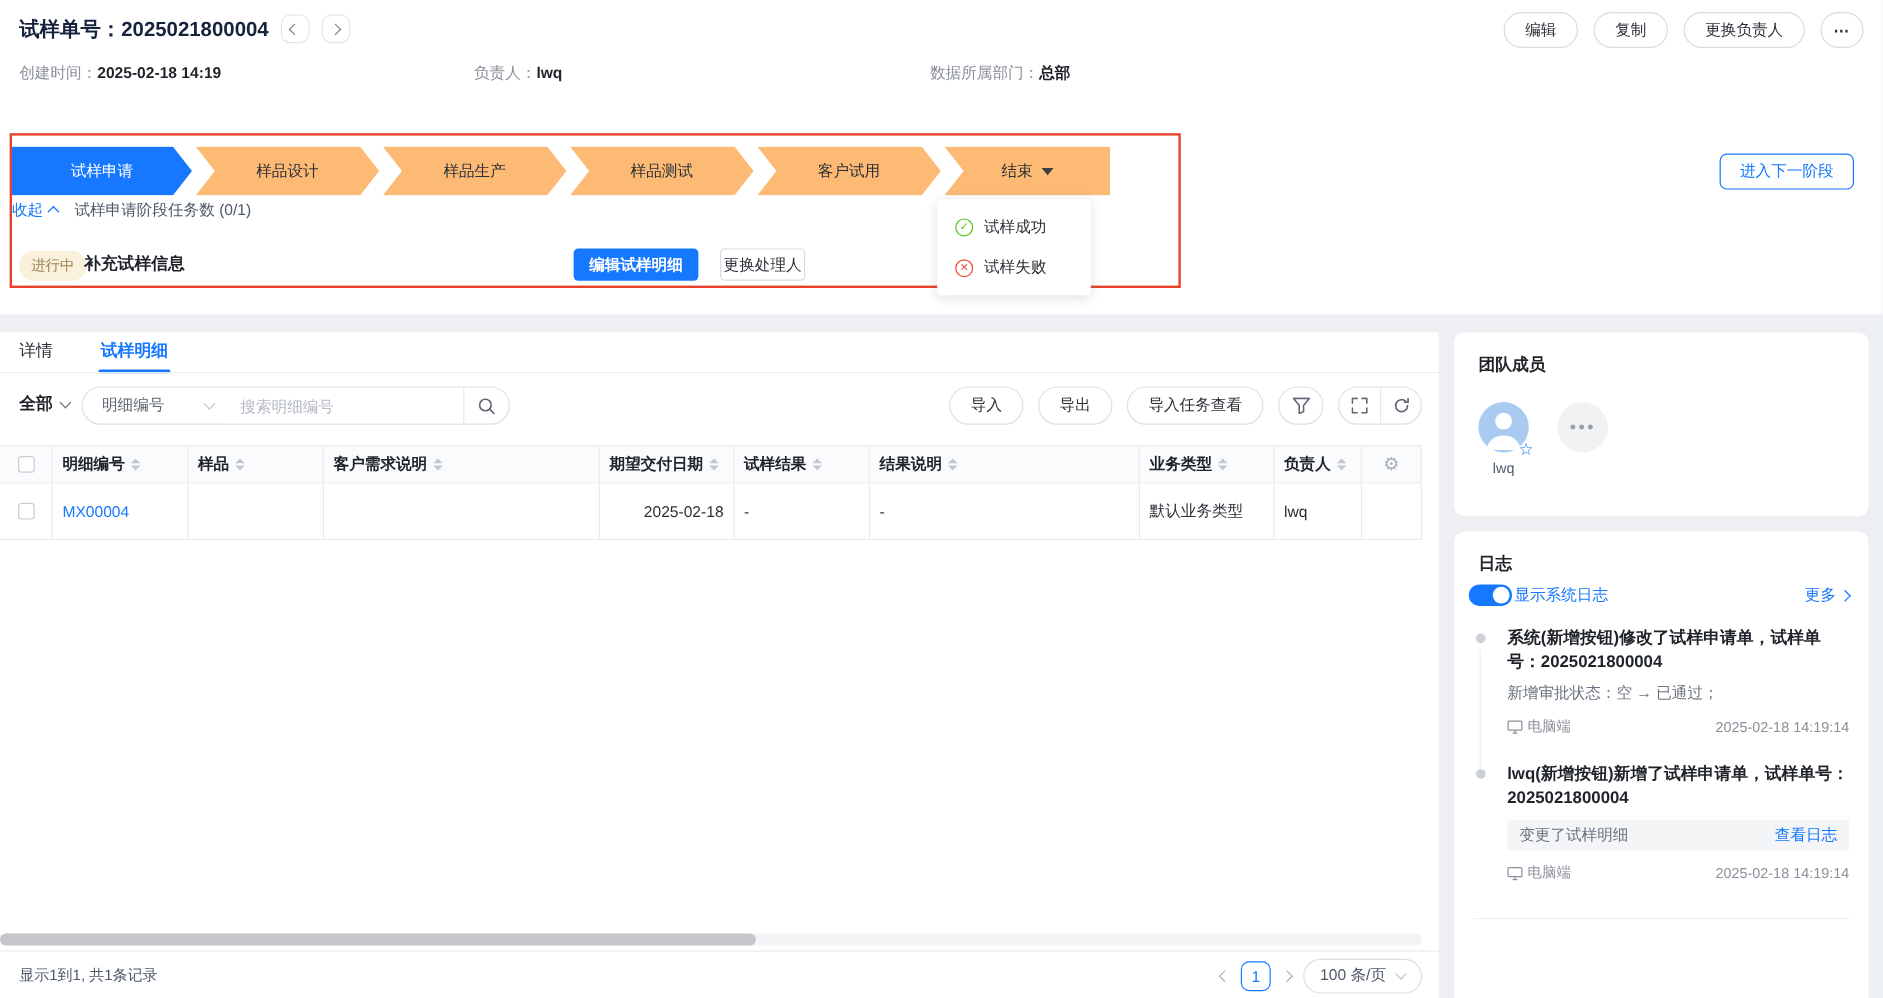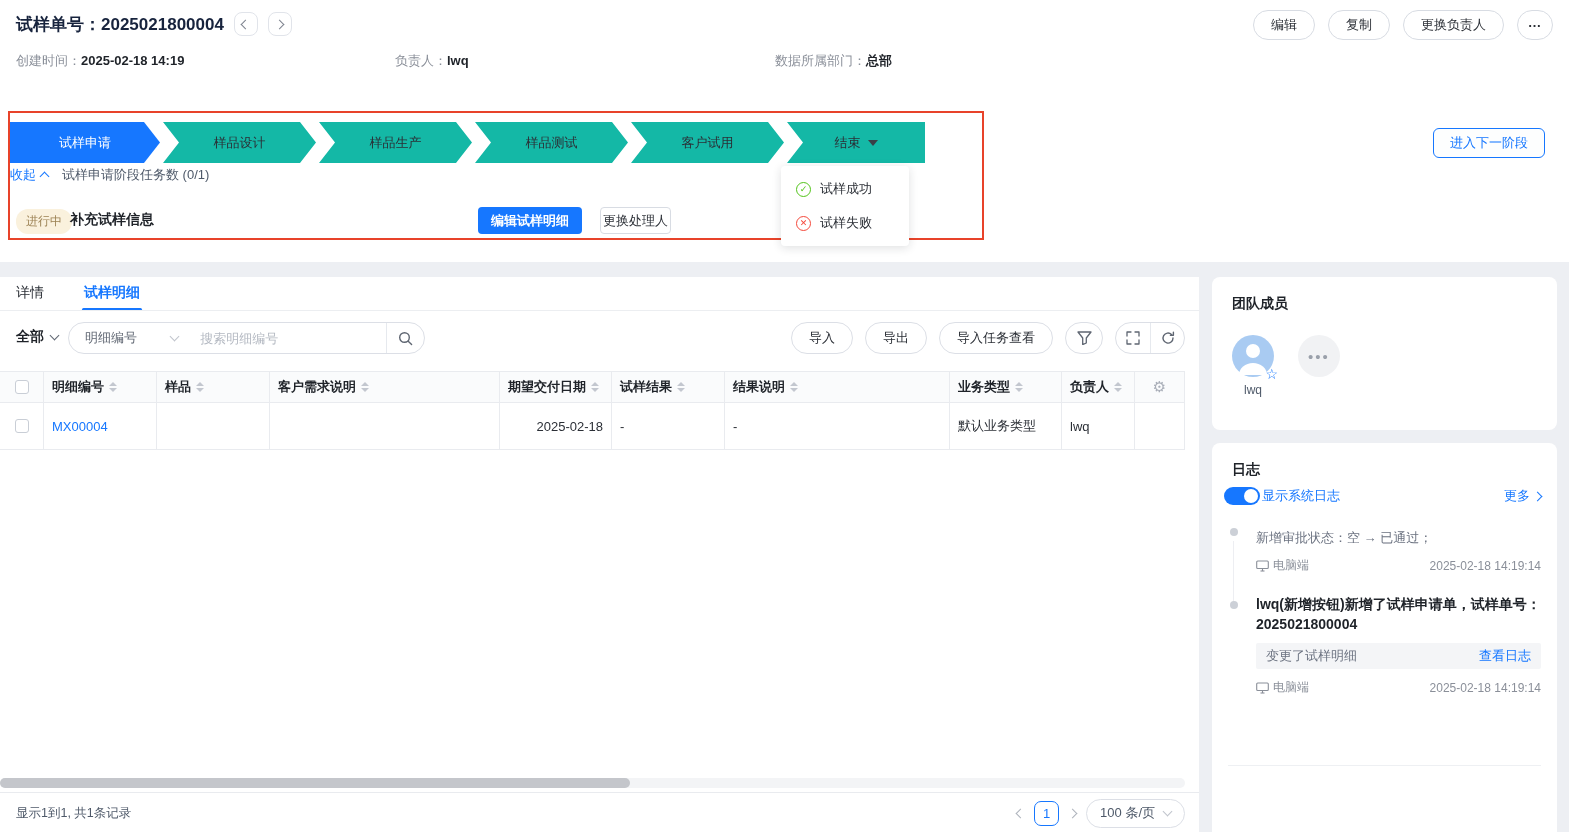--- a/index.html
+++ b/index.html
@@ -20,21 +20,21 @@
     border:1px solid #d8dce3; border-radius:16px; background:#fff; font-size:13px; color:#2b2f36; cursor:pointer; white-space:nowrap; }
   .pill-btn.icon-only { padding:0 10px; font-weight:bold; letter-spacing:1px; }
   .info-row { position:absolute; left:0; top:52px; width:100%; height:18px;text-decoration:underline; }
   .info-field { position:absolute; font-size:13px; color:#8a8f99; white-space:nowrap; }
   .info-field b { color:#1f2329; font-weight:600; }
   
   .annotation-rect { position:absolute; left:8px; top:111px; width:976px; height:129px;
     border:2px solid #e8432a; pointer-events:none; z-index:9; }
   .stage-bar { position:absolute; left:10px; top:122px; display:flex; }
   .stage { height:41px; display:flex; align-items:center; justify-content:center; gap:7px;
-    background:#14b8a6; color:#2b2f36; font-size:13px; cursor:pointer; }
+    background:#fdba74; color:#2b2f36; font-size:13px; cursor:pointer; }
   .stage.first { width:150px; clip-path:polygon(0 0,calc(100% - 16px) 0,100% 50%,calc(100% - 16px) 100%,0 100%); background:#1677ff; color:#fff; }
   .stage.mid { width:153px; margin-left:3px; clip-path:polygon(0 0,calc(100% - 16px) 0,100% 50%,calc(100% - 16px) 100%,0 100%,16px 50%); }
   .stage.last { width:138px; margin-left:3px; clip-path:polygon(0 0,100% 0,100% 100%,0 100%,16px 50%); }
   .tri-down { width:0; height:0; border-left:5px solid transparent; border-right:5px solid transparent; border-top:6px solid #3a3f47; }
   .stage-dropdown { position:absolute; left:781px; top:166px; width:128px; background:#fff; border-radius:4px;
     box-shadow:0 2px 10px rgba(31,35,41,.14); padding:6px 0; z-index:10; }
   .dd-item { display:flex; align-items:center; gap:9px; padding:8px 15px; font-size:13px; color:#2b2f36; cursor:pointer; }
   .ic-circle { width:15px; height:15px; border-radius:50%; display:inline-flex; align-items:center; justify-content:center;
     font-size:9px; line-height:1; }
   .ic-success { border:1px solid #52c41a; color:#52c41a; }
@@ -410,20 +410,21 @@
       </span>
       <span class="more-link">
           <span>更多</span>
           <i class="chev r"></i>
         </span>
     </div>
 
     <div class="log-list">
       <div class="log-entry has-line">
         <span class="dot"></span>
+        <div class="log-title">系统(新增按钮)修改了试样申请单，试样单号：2025021800004</div>
         <div class="log-detail">新增审批状态：空 → 已通过；</div>
         <div class="log-footer">
           <span class="log-device">
             <svg width="13" height="12" viewBox="0 0 13 12">
                 <rect x="0.7" y="1" width="11.6" height="7.5" rx="1" fill="none" stroke="currentColor" stroke-width="1.1"></rect>
                 <line x1="4.5" y1="11" x2="8.5" y2="11" stroke="currentColor" stroke-width="1.1"></line>
                 <line x1="6.5" y1="8.5" x2="6.5" y2="11" stroke="currentColor" stroke-width="1.1"></line>
               </svg>
             <span>电脑端</span>
           </span>

